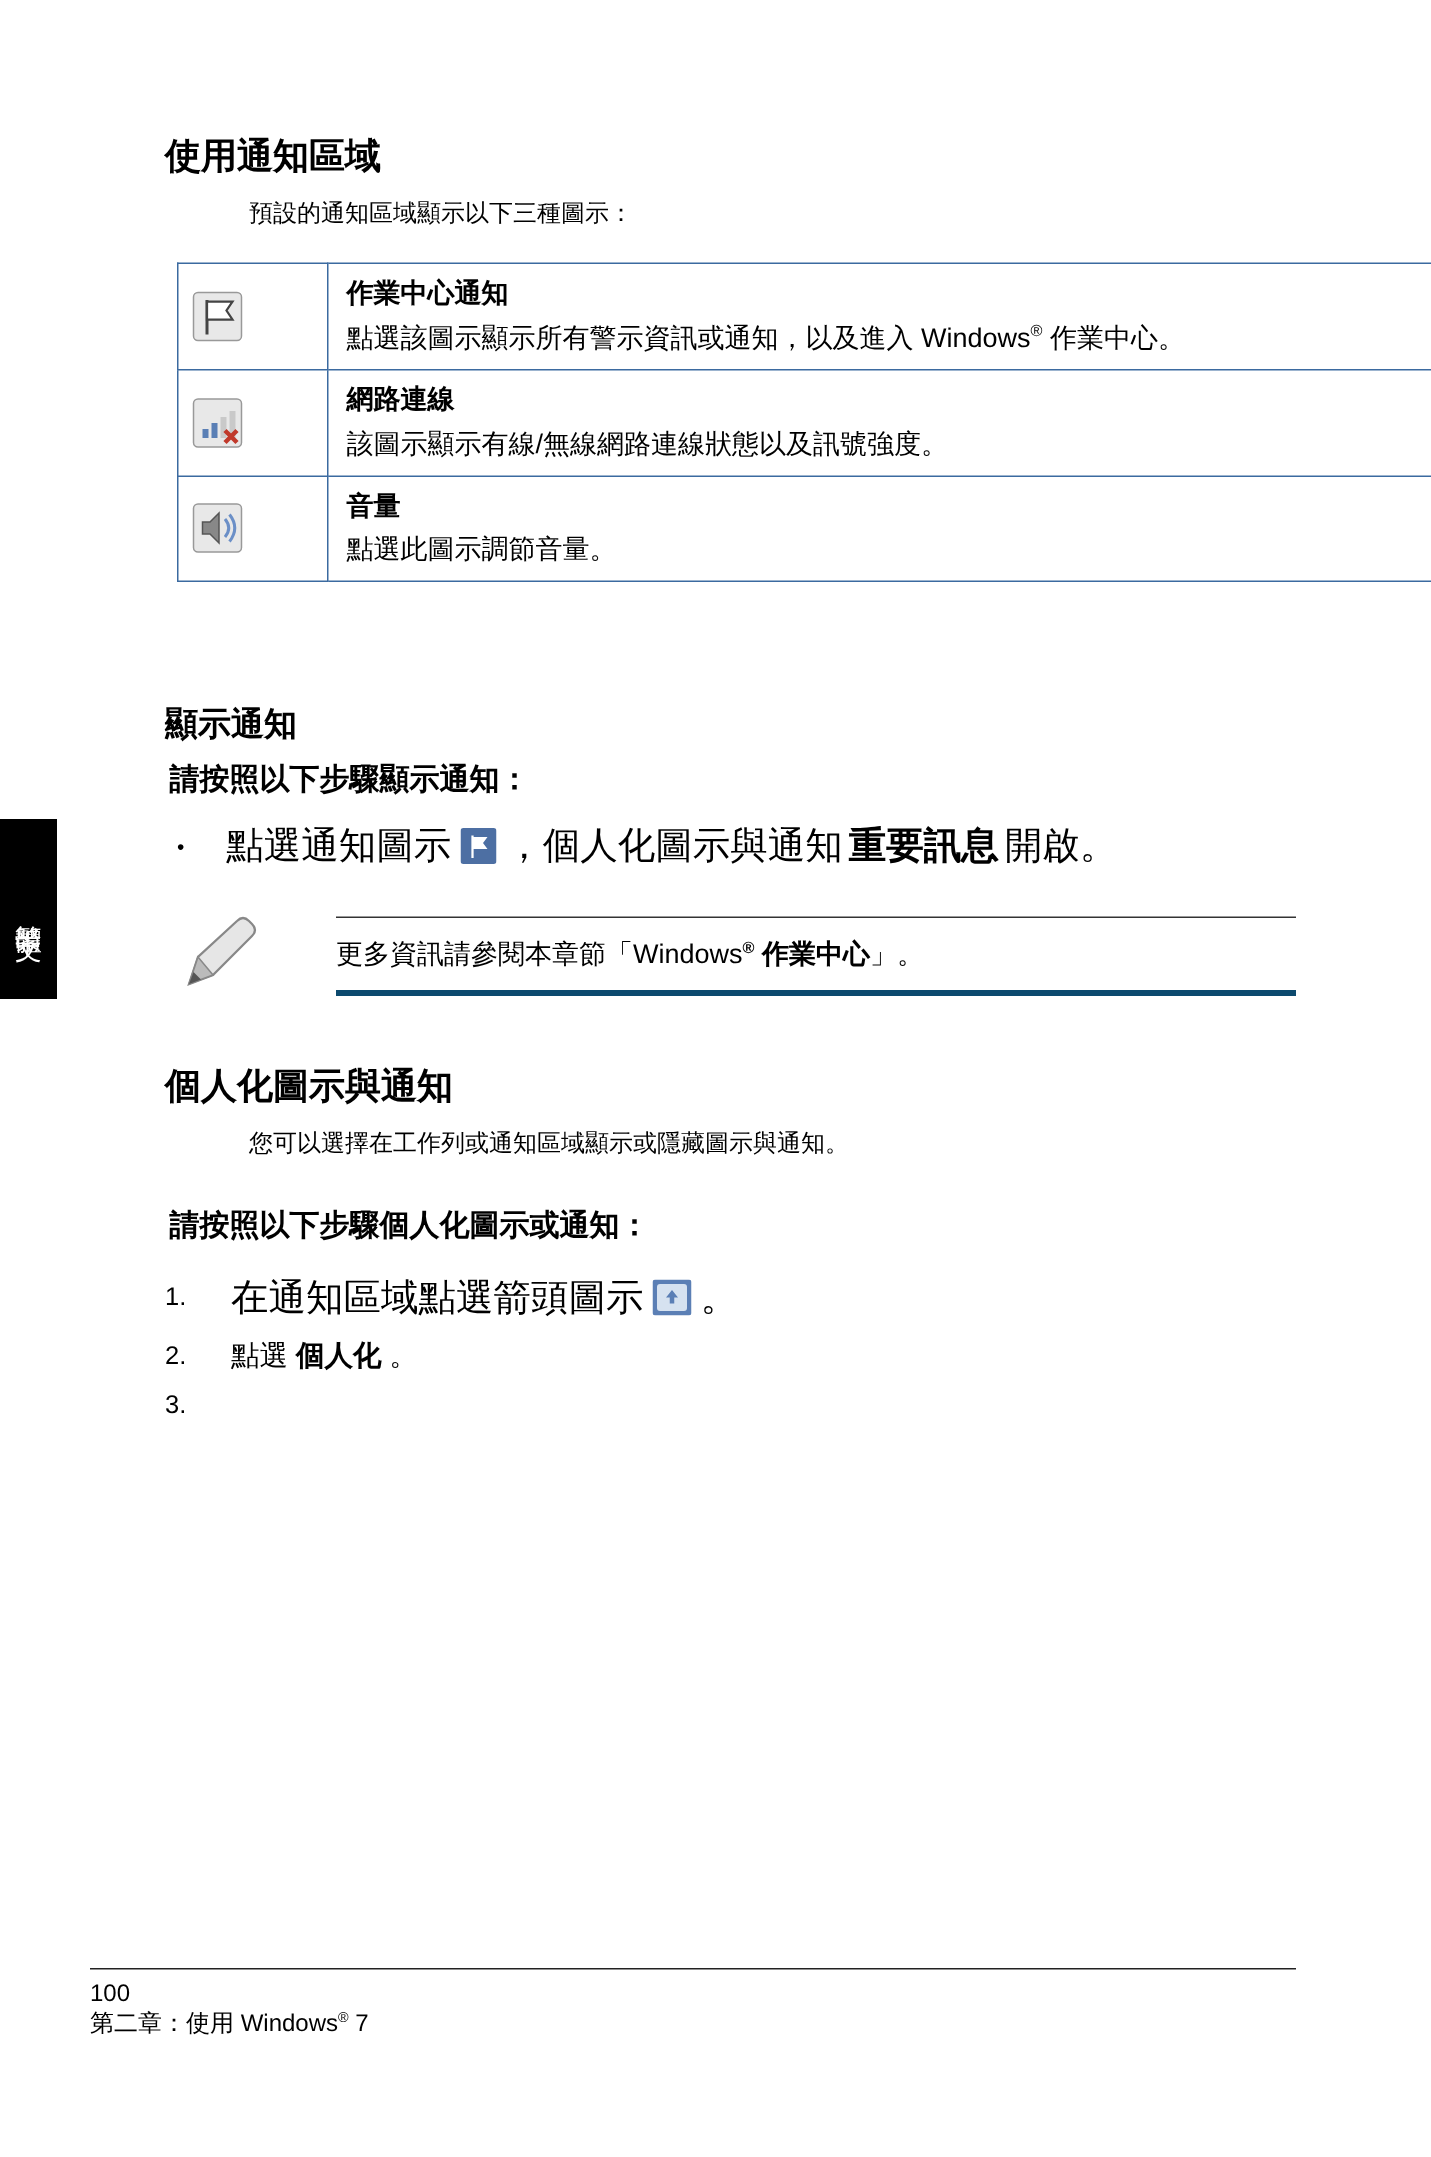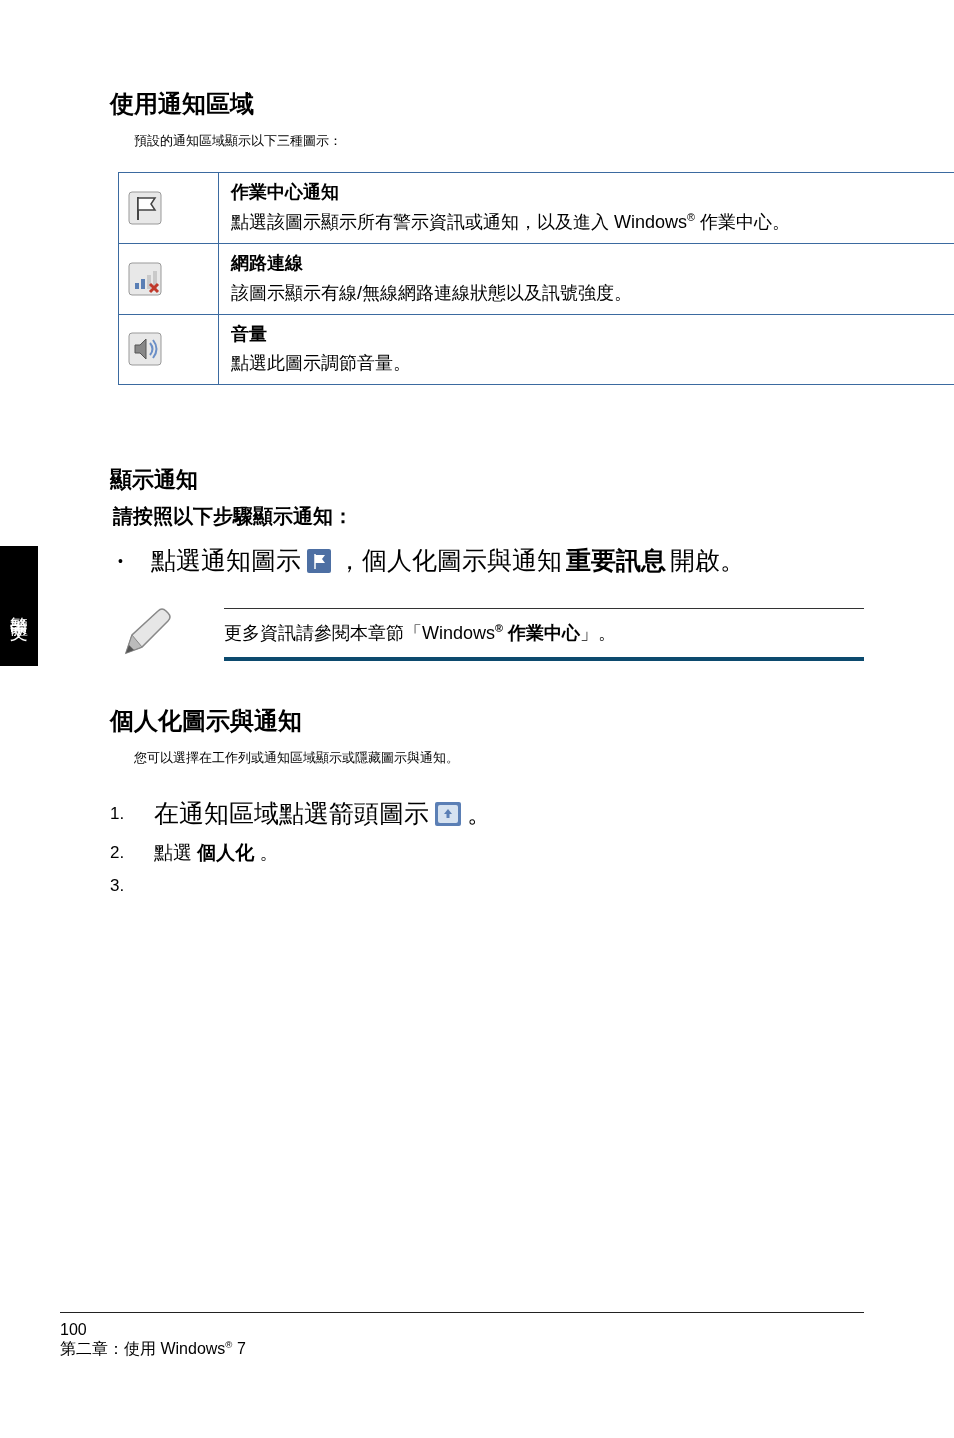--- a/index.html
+++ b/index.html
@@ -1,21 +1,21 @@
 <!DOCTYPE html>
 <html><head>
 <meta charset="utf-8">
 <style>
   * { box-sizing: border-box; margin: 0; padding: 0; }
   html, body { width: 954px; height: 1438px; background: #fff; font-family: "Microsoft JhengHei", "PingFang TC", sans-serif; color: #000; position: relative; }
   .page { padding: 88px 90px 0 110px; }
   .side-tab { position: absolute; left: 0; top: 546px; width: 38px; height: 120px; background: #000; display: flex; align-items: center; justify-content: center; }
   .side-tab span { color: #fff; writing-mode: vertical-rl; font-size: 18px; letter-spacing: 2px; }
   h2.section-title { font-size: 24px; font-weight: bold; margin-bottom: 12px; }
-  .indent-intro { font-size: 13px; margin-left: 24px; margin-bottom: 22px; }
+  .indent-intro { font-size: 16px; margin-left: 56px; margin-bottom: 22px; }
   table.icon-table { border-collapse: collapse; width: 864px; margin-left: 8px; margin-bottom: 80px; }
   table.icon-table td { border: 1.5px solid #3b6aa0; padding: 6px 12px; vertical-align: top; font-size: 18px; line-height: 1.55; }
   table.icon-table td.icon-cell { width: 100px; text-align: center; vertical-align: middle; padding: 6px; }
   .tbl-title { font-weight: bold; display: block; margin-bottom: 2px; }
   h3.sub-title { font-size: 22px; font-weight: bold; margin-bottom: 8px; }
   .sub-intro { font-size: 20px; margin-bottom: 14px; margin-left: 3px; }
   .bullet-row { display: flex; align-items: center; gap: 28px; margin-left: 8px; margin-bottom: 30px; }
   .bullet-dot { font-size: 14px; }
   .bullet-text { font-size: 25px; display: flex; align-items: center; gap: 4px; }
   .inline-icon { margin: 0 2px; }
@@ -116,20 +116,21 @@
       <path d="M8 46 L11 38 L16 43 Z" fill="#555"></path>
     </svg>
     <div class="note-text-wrap">
       <span>更多資訊請參閱本章節「Windows</span><sup class="bold">®</sup><span class="bold"> 作業中心</span><span>」。</span>
     </div>
   </div>
 
   <h2 class="section-title">個人化圖示與通知</h2>
   <p class="indent-intro" style="margin-bottom:30px">您可以選擇在工作列或通知區域顯示或隱藏圖示與通知。</p>
 
+  <p class="sub-intro bold" style="font-size:20px; margin-bottom:18px">請按照以下步驟個人化圖示或通知：</p>
 
   <ol class="ol-steps">
     <li>
       <span class="ol-num">1.</span>
       <span class="bullet-text">
         <span>在通知區域點選箭頭圖示</span>
         <svg class="inline-icon" width="26" height="24" viewBox="0 0 26 24">
           <rect x="0" y="0" width="26" height="24" rx="2" fill="#5b7fb5"></rect>
           <rect x="3" y="3" width="20" height="18" rx="2" fill="#d6e2f0"></rect>
           <path d="M13 7 L17 12 L14.5 12 L14.5 16 L11.5 16 L11.5 12 L9 12 Z" fill="#5b7fb5"></path>

